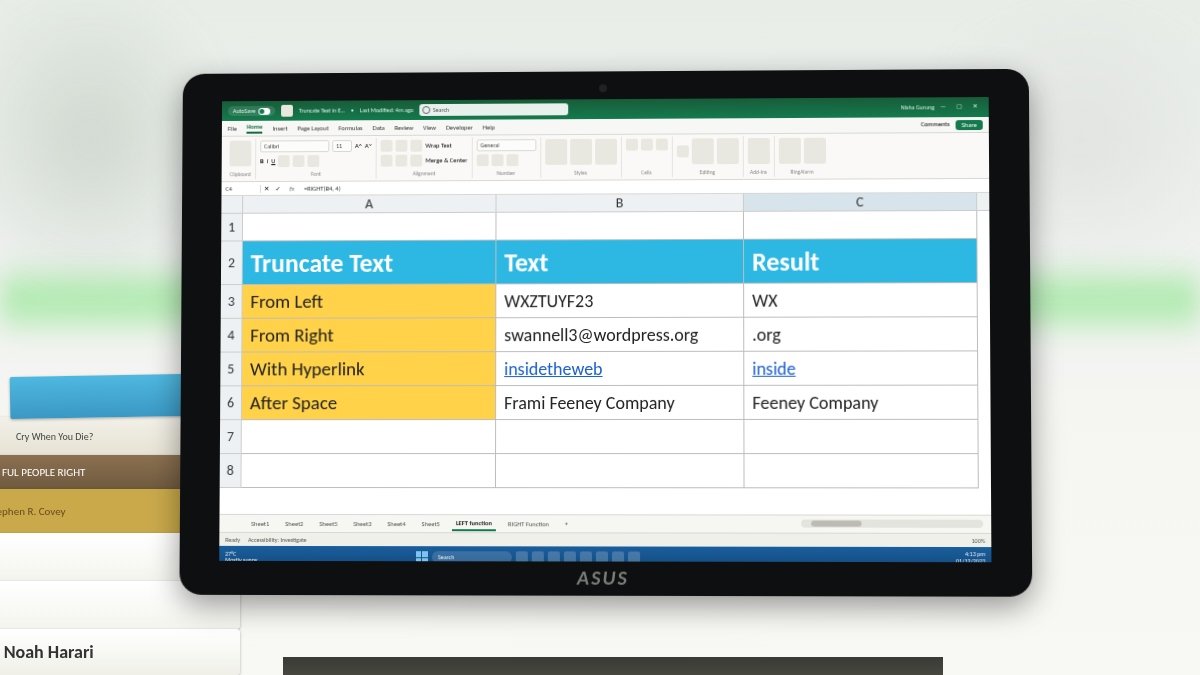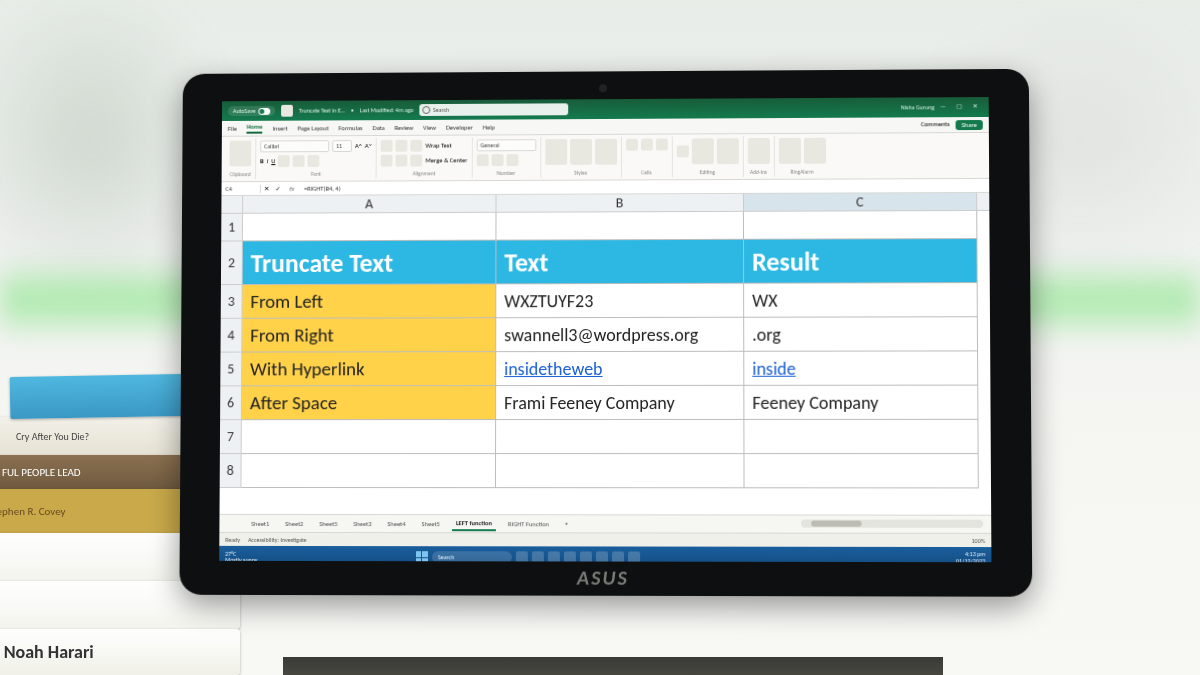--- a/index.html
+++ b/index.html
@@ -126,24 +126,24 @@
 </head>
 <body>
 
 <div class="bg-blur1"></div>
 <div class="bg-blur2"></div>
 <div class="bg-green"></div>
 
 <div class="books">
   <div class="book book1"></div>
   <div class="book book2">
-      <span>Cry After You Die?</span>
+      <span>Cry When You Die?</span>
     </div>
   <div class="book book3">
-      <span>FUL PEOPLE LEAD</span>
+      <span>FUL PEOPLE RIGHT</span>
     </div>
   <div class="book book4">
       <span>Stephen R. Covey</span>
     </div>
   <div class="book book5"></div>
   <div class="book book5"></div>
   <div class="book book5b">
       <span>val Noah Harari</span>
     </div>
 </div>

